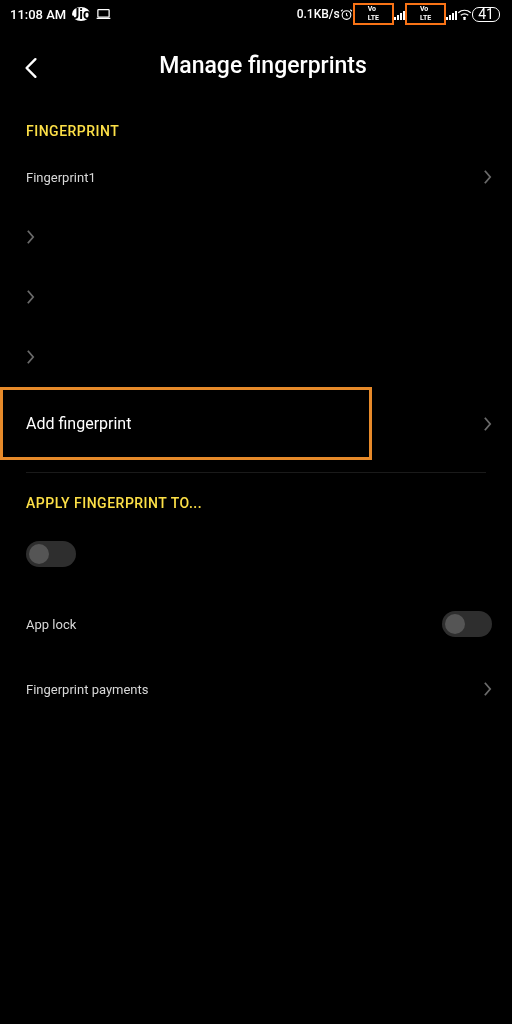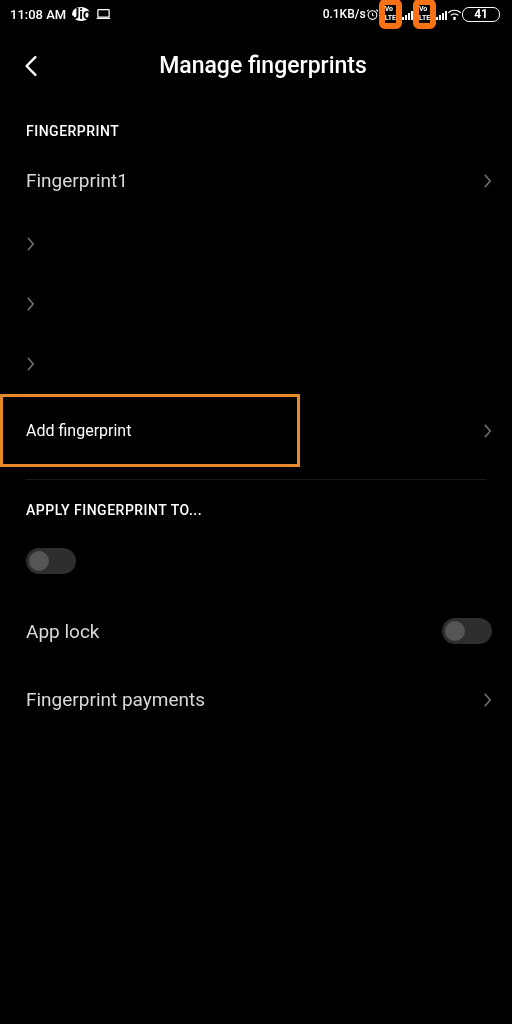--- a/index.html
+++ b/index.html
@@ -41,80 +41,80 @@
       background: #fff;
       display: inline-block;
     }
     .signal-bars span:nth-child(1){height:3px}
     .signal-bars span:nth-child(2){height:5px}
     .signal-bars span:nth-child(3){height:7px}
     .signal-bars span:nth-child(4){height:9px}
     .battery {
       border: 1.2px solid #fff;
       border-radius: 7px;
-      padding: 0 11px;
-      font-size: 12px;
+      padding: 0 5px;
+      font-size: 14px;
       line-height: 13px;
-      font-weight: 700;
+      font-weight: 400;
     }
     .volte {
-      border: 6px solid #f97316;
-      border-radius: 6px;
+      border: 2px solid #f97316;
+      border-radius: 0;
       font-size: 7px;
-      padding: 0 0;
+      padding: 0 13px;
       line-height: 9px;
       font-weight: 700;
     }
     .header {
       display: flex;
-      align-items: center;
+      align-items: flex-end;
       padding: 26px 20px 22px 20px;
       gap: 38px;
     }
     .back-btn {
       width: 22px;
       height: 22px;
       display: flex;
       align-items: center;
       justify-content: center;
     }
     .page-title {
       font-size: 23px;
       font-weight: 500;
       color: #fff;
       flex: 1;
       text-align: center;
       margin-right: 46px;
     }
     .section-header {
-      color: #ffffff;
+      color: #fde047;
       font-size: 14px;
       font-weight: 500;
       letter-spacing: 0.5px;
       padding: 22px 26px 8px 26px;
     }
     .list-item {
       display: flex;
       align-items: center;
       justify-content: space-between;
       padding: 22px 20px 22px 26px;
     }
     .list-item .label {
-      font-size: 19px;
+      font-size: 13px;
       color: #d8d8d8;
     }
     .chevron {
       color: #6a6a6a;
       display: flex;
       align-items: center;
     }
     .highlight {
       border: 3px solid #e78a2a;
       margin: 0 0 0 0;
-      width: 300px;
+      width: 372px;
     }
     .highlight-row {
       display: flex;
       align-items: center;
       justify-content: space-between;
       padding: 24px 20px 24px 0;
     }
     .highlight-wrapper{
       display:flex;
       align-items:center;

